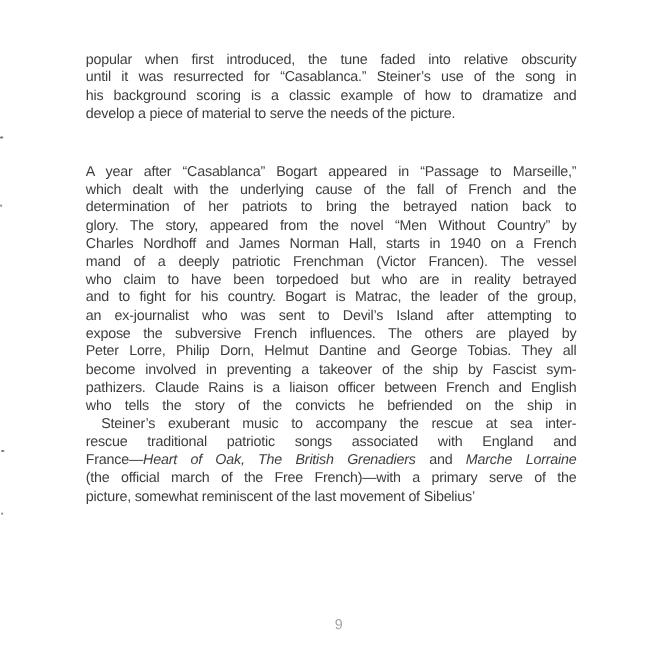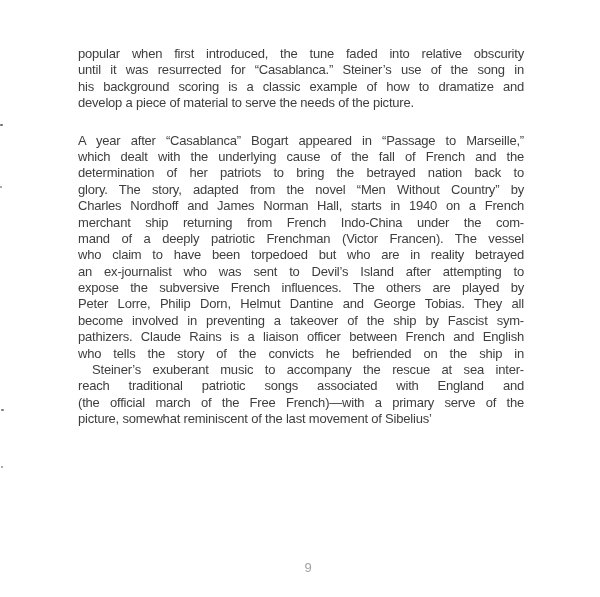--- a/index.html
+++ b/index.html
@@ -15,21 +15,21 @@
     position: absolute;
     left: 78px;
     top: 46px;
     width: 446px;
     color: #3e3e3e;
     font-size: 13px;
     line-height: 16.4px;
     letter-spacing: -0.2px;
   }
   .para { margin: 0; }
-  .para-2 { margin-top: 21px; }
+  .para-2 { margin-top: 36px; }
   .line {
     white-space: nowrap;
     height: 16.4px;
     text-align: justify;
     text-align-last: justify;
     text-justify: inter-word;
   }
   .line.last {
     text-align-last: left;
   }
@@ -67,36 +67,37 @@
       <div class="line">popular when first introduced, the tune faded into relative obscurity</div>
       <div class="line">until it was resurrected for “Casablanca.” Steiner’s use of the song in</div>
       <div class="line">his background scoring is a classic example of how to dramatize and</div>
       <div class="line last">develop a piece of material to serve the needs of the picture.</div>
     </div>
 
     <div class="para para-2">
       <div class="line">A year after “Casablanca” Bogart appeared in “Passage to Marseille,”</div>
       <div class="line">which dealt with the underlying cause of the fall of French and the</div>
       <div class="line">determination of her patriots to bring the betrayed nation back to</div>
-      <div class="line">glory. The story, adapted from the novel “Men Without Country” by</div>
+      <div class="line">glory. The story, appeared from the novel “Men Without Country” by</div>
       <div class="line">Charles Nordhoff and James Norman Hall, starts in 1940 on a French</div>
-      <div class="line">merchant ship returning from French Indo-China under the com-</div>
       <div class="line">mand of a deeply patriotic Frenchman (Victor Francen). The vessel</div>
       <div class="line">who claim to have been torpedoed but who are in reality betrayed</div>
+      <div class="line">and to fight for his country. Bogart is Matrac, the leader of the group,</div>
       <div class="line">an ex-journalist who was sent to Devil’s Island after attempting to</div>
       <div class="line">expose the subversive French influences. The others are played by</div>
       <div class="line">Peter Lorre, Philip Dorn, Helmut Dantine and George Tobias. They all</div>
       <div class="line">become involved in preventing a takeover of the ship by Fascist sym-</div>
       <div class="line">pathizers. Claude Rains is a liaison officer between French and English</div>
       <div class="line">who tells the story of the convicts he befriended on the ship in</div>
     </div>
 
     <div class="para para-3">
       <div class="line indent">Steiner’s exuberant music to accompany the rescue at sea inter-</div>
-      <div class="line">reach traditional patriotic songs associated with England and</div>
+      <div class="line">rescue traditional patriotic songs associated with England and</div>
+      <div class="line"><span>France—</span><span class="it">Heart of Oak, The British Grenadiers</span><span> and </span><span class="it">Marche Lorraine</span></div>
       <div class="line">(the official march of the Free French)—with a primary serve of the</div>
       <div class="line last">picture, somewhat reminiscent of the last movement of Sibelius’</div>
     </div>
 
   </div>
 
   <div class="page-number">9</div>
 
 </div>
 

